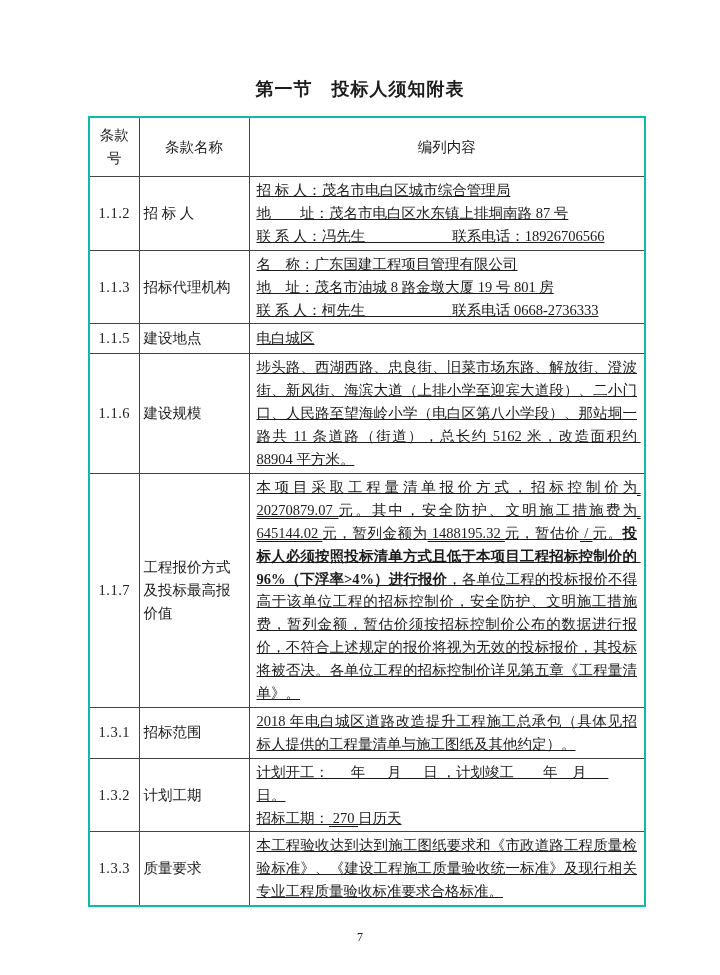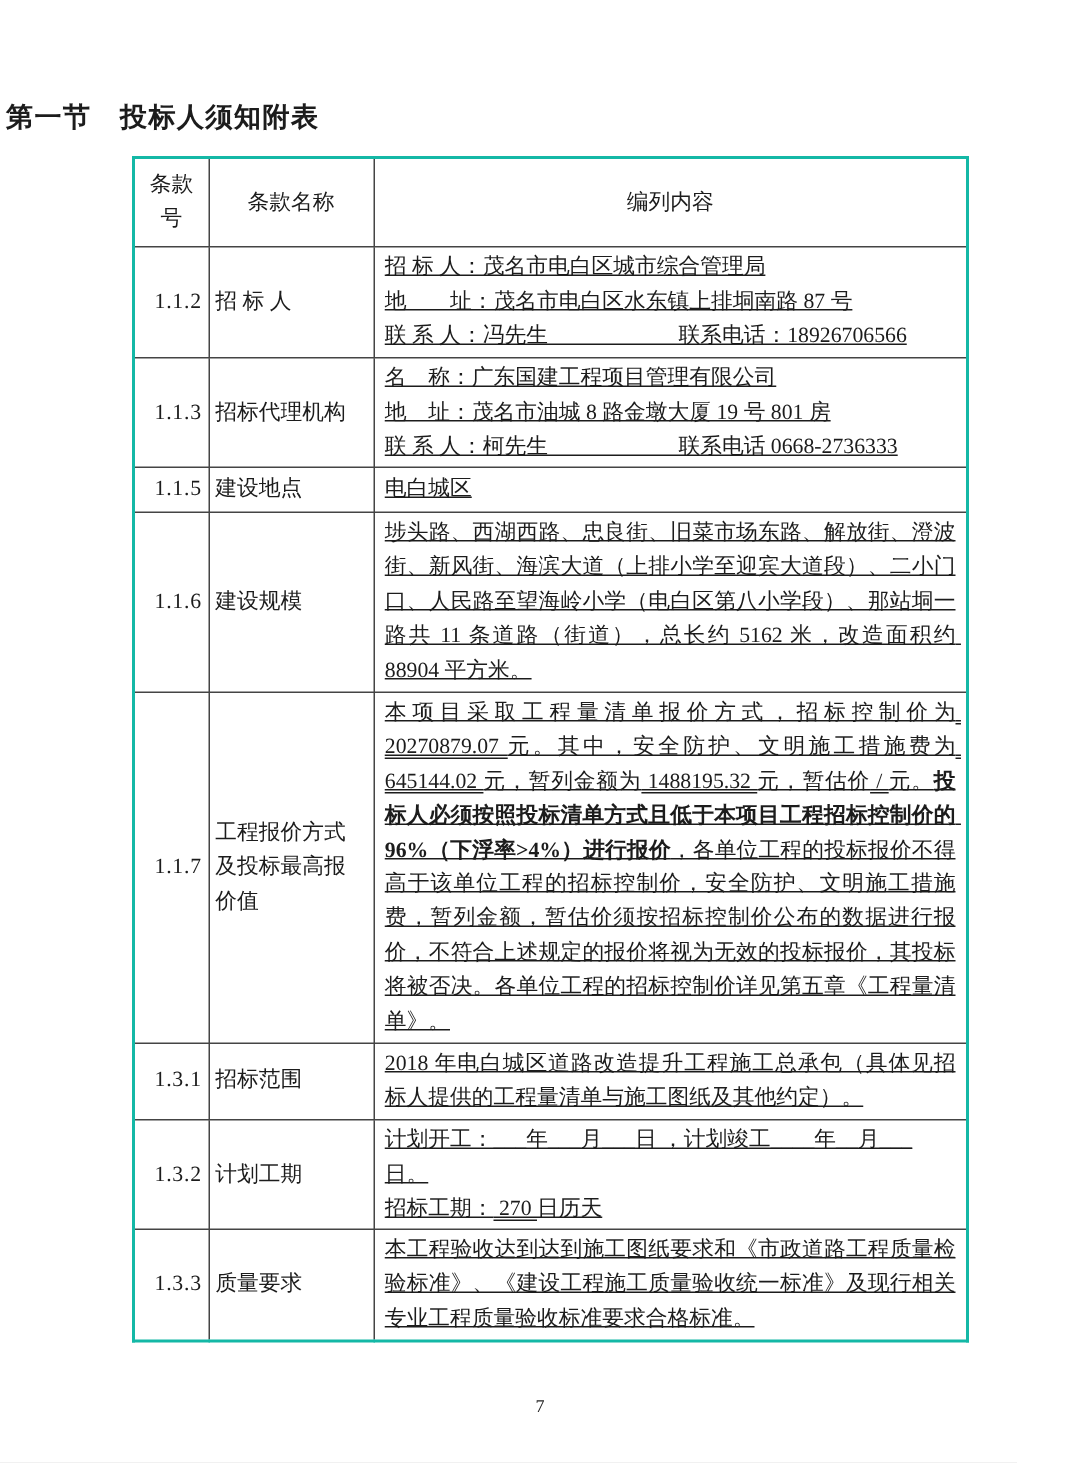--- a/index.html
+++ b/index.html
@@ -6,23 +6,23 @@
   .page{
     width:720px;height:975px;
     background:#ffffff;
     position:relative;
     font-family:"Liberation Serif","DejaVu Serif",serif;
     color:#1c1c1c;
     box-sizing:border-box;
     overflow:hidden;
   }
   .title{
-    margin:4px;
+    margin:15px;
     padding-top:62px;
-    text-align:left;
+    text-align:center;
     font-size:18px;
     font-weight:bold;
     letter-spacing:1px;
   }
   table.notice-table{
     border-collapse:collapse;
     table-layout:fixed;
     width:556px;
     margin:14px 0 0 88px;
     border:2px solid #14b8a6;
@@ -34,21 +34,21 @@
   th,td{
     border:1px solid #444;
     vertical-align:middle;
     padding:3px 4px;
     font-weight:normal;
     line-height:1.58;
   }
   th{text-align:center;}
   th.h-no{white-space:pre-line;}
   thead th{height:52px;}
-  td.col-no{text-align:right;letter-spacing:0.5px;}
+  td.col-no{text-align:center;letter-spacing:0.5px;}
   td.col-name{text-align:left;margin-left:28px;}
   td.col-content{padding:2px 7px;text-decoration:underline;}
   td.col-content.justify{text-align:justify;}
   td.col-content .line{white-space:pre-wrap;}
   .b{font-weight:bold;}
   .u{text-decoration:underline;text-underline-offset:3px;}
   .page-number{
     position:absolute;
     bottom:30px;
     left:0;right:0;

